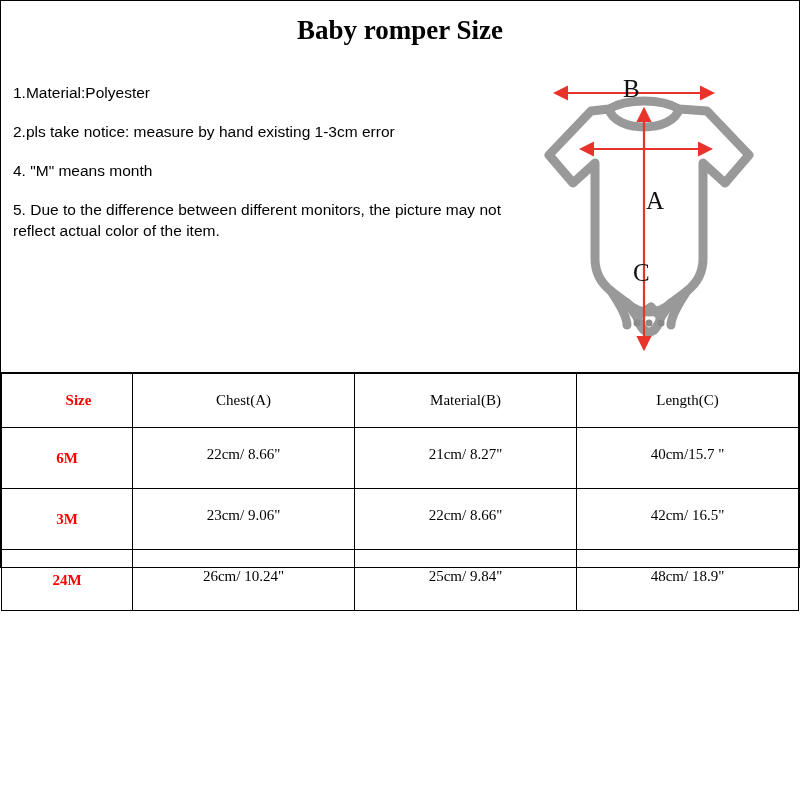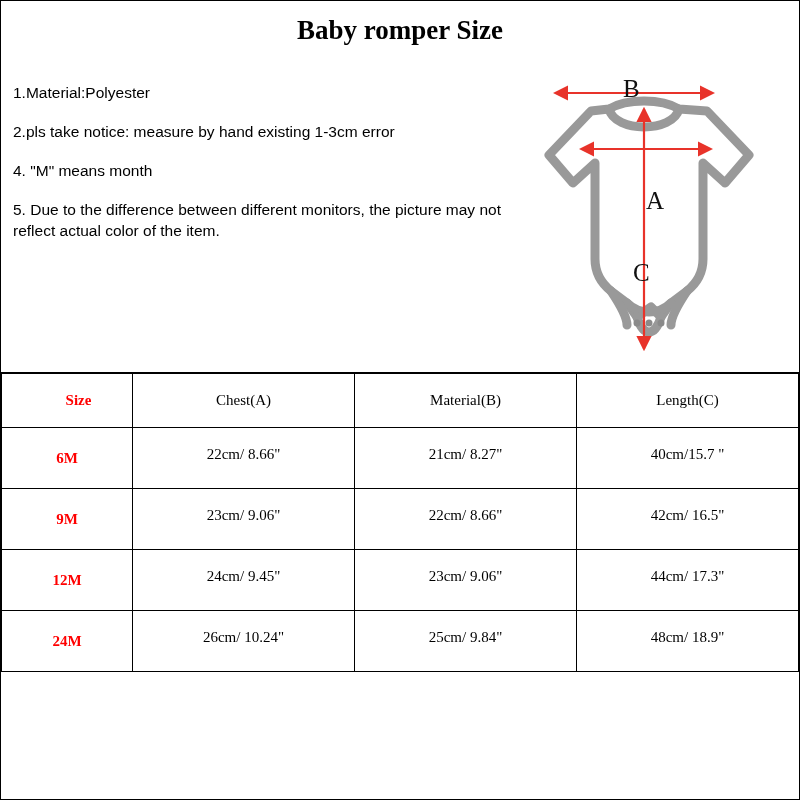--- a/index.html
+++ b/index.html
@@ -10,21 +10,21 @@
     width: 800px;
     height: 800px;
     background: #ffffff;
     font-family: "Liberation Sans", sans-serif;
     color: #000;
     overflow: hidden;
   }
   .page {
     position: relative;
     width: 800px;
-    height: 800px;
+    height: 568px;
     box-sizing: border-box;
     border: 1px solid #000;
     background: #fff;
   }
   
   .top-section {
     position: relative;
     height: 358px;
     box-sizing: border-box;
     border-bottom: 1px solid #000;
@@ -206,32 +206,26 @@
 
 
       <tr>
         <td class="size-cell">6M</td>
         <td class="val-cell">22cm/ 8.66"</td>
         <td class="val-cell">21cm/ 8.27"</td>
         <td class="val-cell">40cm/15.7 "</td>
       </tr>
 
       <tr>
-        <td class="size-cell">9M</td>
+        <td class="size-cell">3M</td>
         <td class="val-cell">23cm/ 9.06"</td>
         <td class="val-cell">22cm/ 8.66"</td>
         <td class="val-cell">42cm/ 16.5"</td>
       </tr>
 
-      <tr>
-        <td class="size-cell">12M</td>
-        <td class="val-cell">24cm/ 9.45"</td>
-        <td class="val-cell">23cm/ 9.06"</td>
-        <td class="val-cell">44cm/ 17.3"</td>
-      </tr>
 
 
       <tr>
         <td class="size-cell">24M</td>
         <td class="val-cell">26cm/ 10.24"</td>
         <td class="val-cell">25cm/ 9.84"</td>
         <td class="val-cell">48cm/ 18.9"</td>
       </tr>
     </tbody>
   </table>

